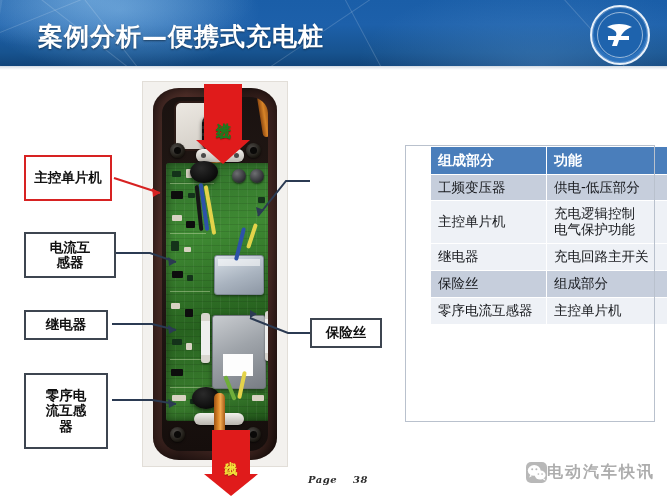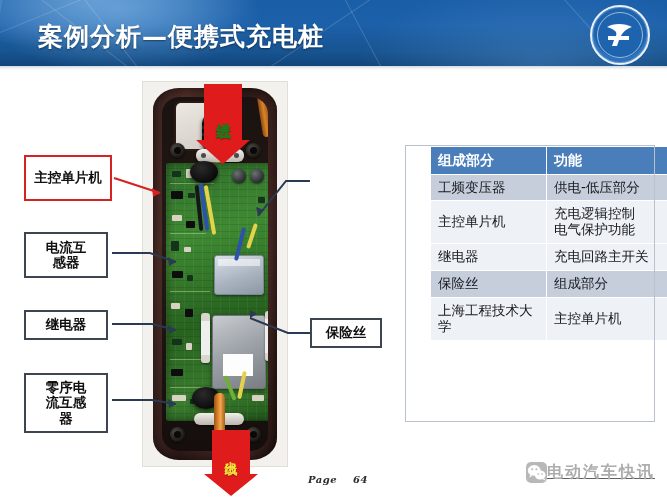--- a/index.html
+++ b/index.html
@@ -194,23 +194,23 @@
   .callout{
     position:absolute;background:#ffffff;
     display:flex;align-items:center;justify-content:center;text-align:center;
     font-size:13.5px;font-weight:700;color:#111;line-height:1.12;
     box-sizing:border-box;padding:2px 3px;
   }
   .callout.dark{border:2px solid #3d4550;}
   .callout.red{border:2px solid #d72222;}
 
   #cal-mcu{left:24px;top:155px;width:88px;height:46px;}
-  #cal-ct{left:24px;top:232px;width:84px;height:46px;}
+  #cal-ct{left:24px;top:232px;width:92px;height:46px;}
   #cal-relay{left:24px;top:310px;width:84px;height:30px;}
-  #cal-zct{left:24px;top:373px;width:84px;height:60px;}
+  #cal-zct{left:24px;top:373px;width:84px;height:76px;}
   #cal-xfmr{left:310px;top:158px;width:72px;height:46px;}
   #cal-fuse{left:310px;top:318px;width:72px;height:30px;}
 
   .leader{position:absolute;pointer-events:none;}
 
   
   .tbl{
     position:absolute;left:430px;top:146px;width:248px;
     border-collapse:collapse;table-layout:fixed;
     font-size:13.5px;color:#16181c;
@@ -236,21 +236,21 @@
   }
 
   
   .page-label{
     position:absolute;left:308px;top:474px;
     font-family:"DejaVu Serif","Liberation Serif",serif;
     font-size:10px;font-weight:700;font-style:italic;color:#2b2b2b;letter-spacing:.5px;
   }
   .watermark{
     position:absolute;right:12px;top:460px;height:24px;
-    display:flex;align-items:center;opacity:.62;text-decoration:underline;
+    display:flex;align-items:center;opacity:.62;
   }
   .wm-badge{
     width:21px;height:21px;border-radius:5px;
     background:#8e8e8e;position:relative;flex:0 0 auto;
   }
   .wm-text{
     font-family:"DejaVu Serif","Liberation Serif",serif;
     font-size:16px;color:#7b7b7b;letter-spacing:2px;font-weight:700;white-space:nowrap;
   }
 </style>
@@ -417,31 +417,31 @@
         </tr>
         <tr class="even">
           <td>继电器</td>
           <td>充电回路主开关</td>
         </tr>
         <tr class="odd">
           <td>保险丝</td>
           <td>组成部分</td>
         </tr>
         <tr class="even">
-          <td>上海工程技术大学</td>
+          <td>零序电流互感器</td>
           <td>主控单片机</td>
         </tr>
       </tbody>
   </table>
   <div class="tbl-frame"></div>
 
   <div class="page-label">
     <span>Page</span>
     &nbsp;&nbsp;
-    <span>64</span>
+    <span>38</span>
   </div>
 
   <div class="watermark">
     <div class="wm-badge">
       <svg viewBox="0 0 21 21" width="21" height="21">
         <ellipse cx="8.2" cy="8.4" rx="6.4" ry="5.3" fill="#ffffff"></ellipse>
         <path d="M4.4 12.8 L3.1 15.4 L6.0 14.0 Z" fill="#ffffff"></path>
         <ellipse cx="14.2" cy="13.0" rx="5.4" ry="4.5" fill="#ffffff"></ellipse>
         <path d="M18.4 16.6 L19.6 18.7 L16.9 17.6 Z" fill="#ffffff"></path>
         <circle cx="6.2" cy="7.2" r="1.0" fill="#8e8e8e"></circle>

